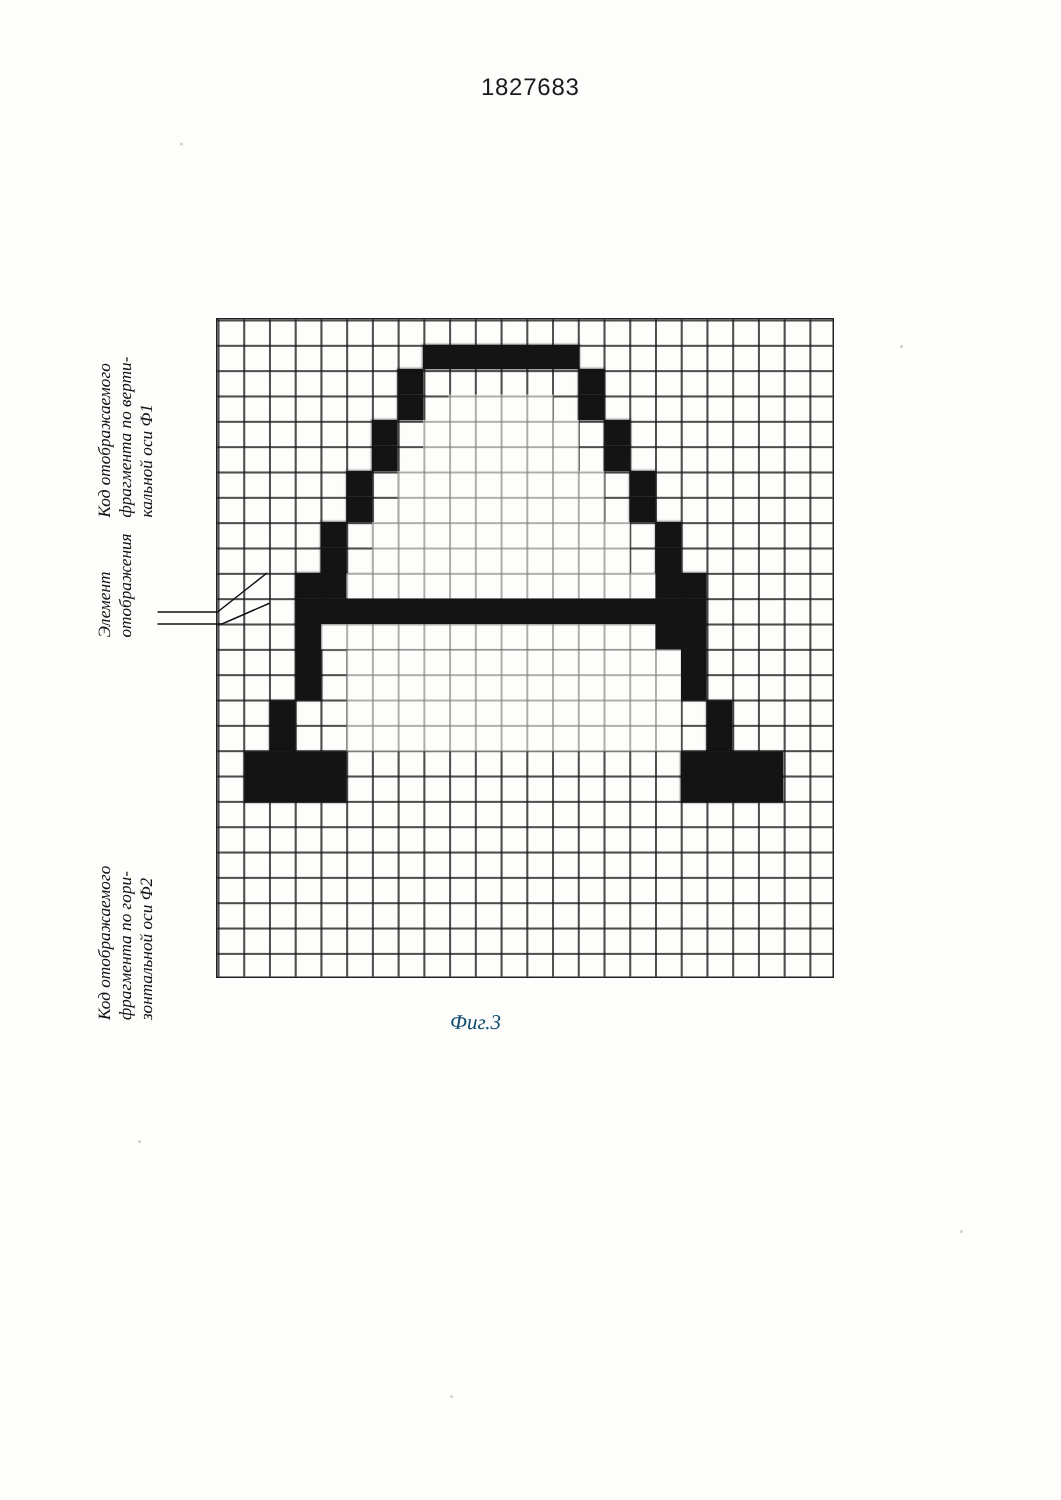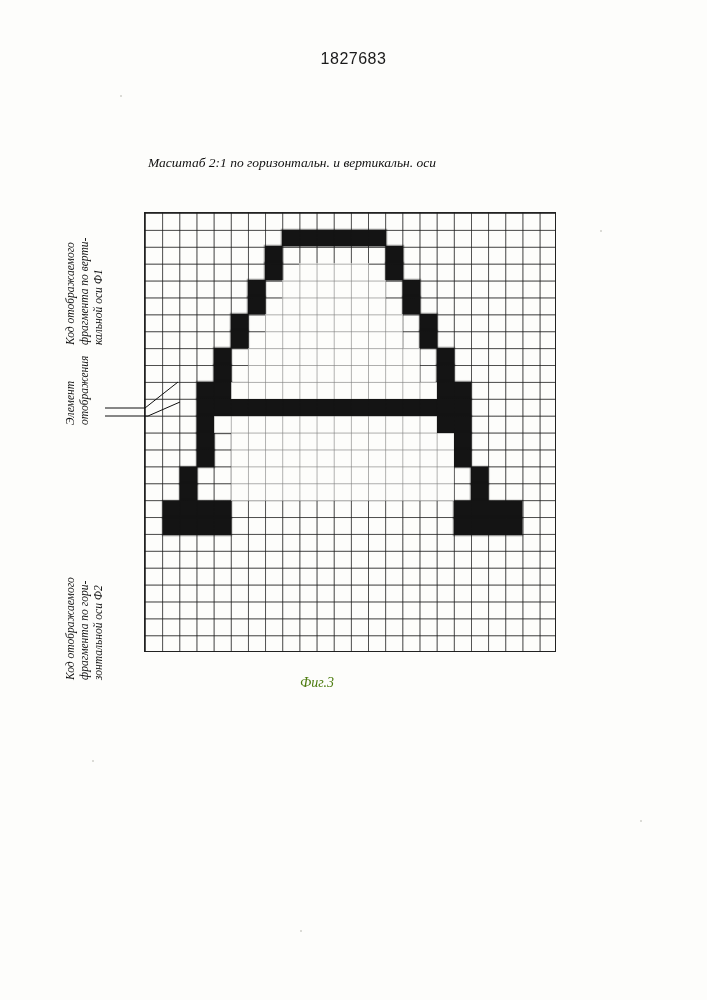--- a/index.html
+++ b/index.html
@@ -85,21 +85,21 @@
     box-shadow: 0 0 1.2px 0.6px rgba(20,20,20,0.55);
   }
 
   .fig-label {
     position: absolute;
     left: 160px;
     top: 500px;
     font-family: "Liberation Serif", serif;
     font-style: italic;
     font-size: 14px;
-    color: #4d7c0f;
+    color: #0c4a6e;
   }
 
   
   .side-note {
     position: absolute;
     font-family: "Liberation Serif", serif;
     font-style: italic;
     font-size: 11.5px;
     line-height: 14px;
     color: #111;
@@ -138,21 +138,20 @@
 </style>
 </head>
 <body>
 
 <div class="page"></div>
 
 <div class="patent-number">1827683</div>
 
 <div class="figure">
 
-  <div class="scale-caption">Масштаб 2:1 по горизонтальн. и вертикальн. оси</div>
 
   <div class="grid"></div>
 
   <div class="glyph">
 
     <div class="blk" style="left:138px; top:18px; width:104px; height:16px;"></div>
     <div class="blk" style="left:121px; top:34px; width:17px; height:17px;"></div>
     <div class="blk" style="left:242px; top:34px; width:17px; height:17px;"></div>
     <div class="blk" style="left:121px; top:51px; width:17px; height:17px;"></div>
     <div class="blk" style="left:242px; top:51px; width:17px; height:17px;"></div>

